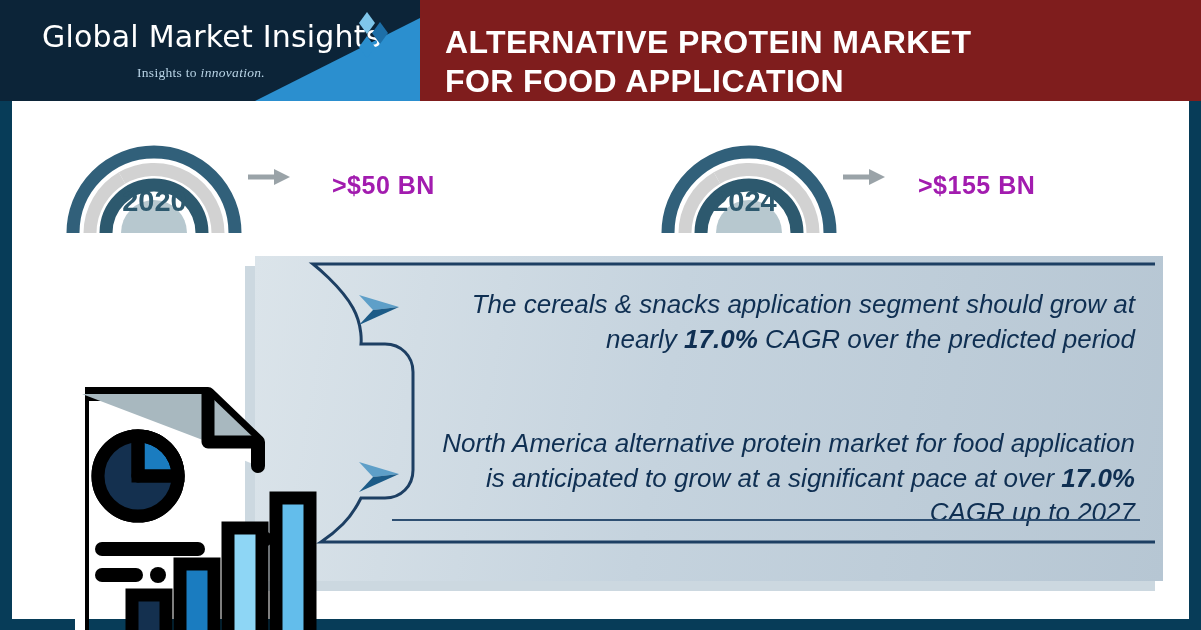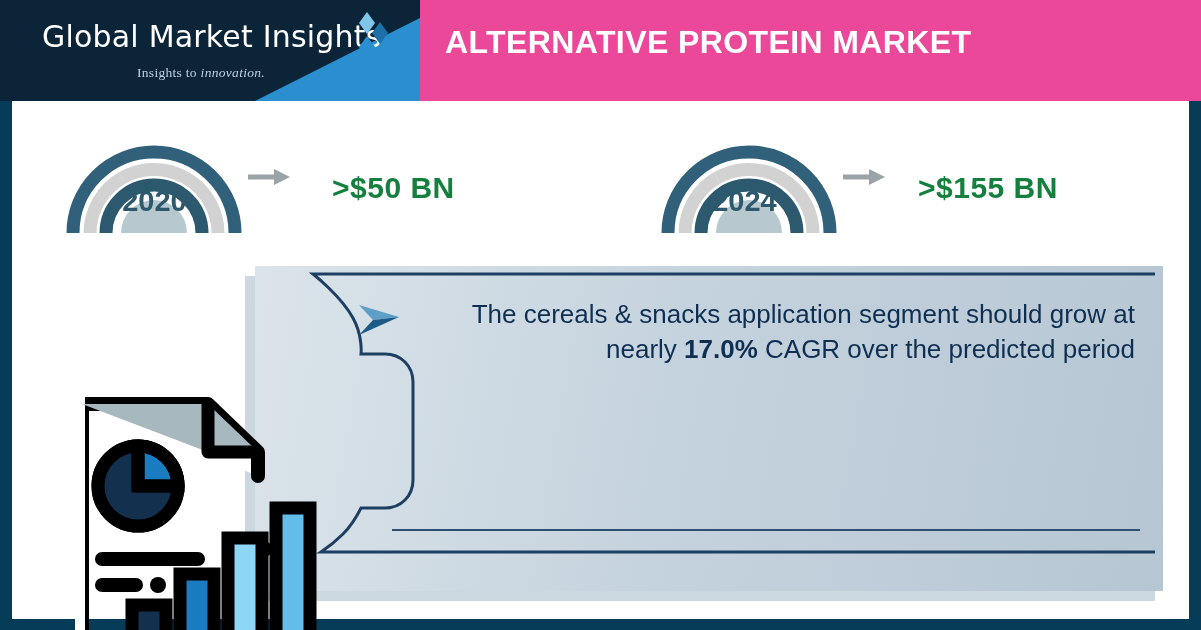--- a/index.html
+++ b/index.html
@@ -6,21 +6,21 @@
   html,body{margin:0;padding:0;}
   body{
     width:1201px;height:630px;
     background:#083a56;
     font-family:"Liberation Sans","DejaVu Sans",sans-serif;
     overflow:hidden;
   }
   .page{position:relative;width:1201px;height:630px;background:#073c58;}
 
   
-  .header{position:absolute;left:0;top:0;width:1201px;height:101px;overflow:hidden;background:#ec4899;}
+  .header{position:absolute;left:0;top:0;width:1201px;height:101px;overflow:hidden;background:#7f1d1d;}
   .header-left{position:absolute;left:0;top:0;width:420px;height:101px;background:#0c2438;overflow:hidden;}
   .header-wedge{position:absolute;left:0;bottom:0;width:420px;height:101px;}
   .logo-wrap{position:absolute;left:42px;top:22px;width:340px;height:62px;}
   .logo-main{font-size:30px;color:#ffffff;letter-spacing:.2px;line-height:1;font-weight:400;
              font-family:"DejaVu Sans",sans-serif;white-space:nowrap;}
   .logo-tag{margin-top:13px;text-align:center;font-family:"Liberation Serif","DejaVu Serif",serif;
             font-size:13.5px;color:#b9d4e6;letter-spacing:.3px;padding-right:22px;}
   .logo-tag i{font-style:italic;}
   .logo-diamonds{position:absolute;left:355px;top:12px;width:34px;height:56px;}
   .header-title{position:absolute;left:445px;top:23px;width:720px;
@@ -31,27 +31,27 @@
   .canvas{position:absolute;left:12px;top:101px;width:1177px;height:518px;background:#ffffff;}
 
   
   .gauge-row{position:absolute;left:0;top:0;width:1054px;height:150px;}
   .gauge-unit{position:absolute;top:8px;height:140px;}
   .gauge-unit.g1{left:50px;}
   .gauge-unit.g2{left:640px;}
   .gauge-svg{position:absolute;left:0;top:0;}
   .gauge-year{position:absolute;left:0;top:76px;width:185px;text-align:center;
      color:#2d596e;font-size:29px;font-weight:bold;font-family:"Liberation Sans",sans-serif;}
-  .gauge-value{position:absolute;top:62px;color:#15803d;font-size:30px;font-weight:bold;
+  .gauge-value{position:absolute;top:62px;color:#a21caf;font-size:25px;font-weight:bold;
      letter-spacing:.5px;white-space:nowrap;font-family:"Liberation Sans",sans-serif;}
   .gauge-unit.g1 .gauge-value{left:270px;}
   .gauge-unit.g2 .gauge-value{left:266px;}
 
   
-  .panel-zone{position:absolute;left:0;top:160px;width:965px;height:368px;}
+  .panel-zone{position:absolute;left:0;top:150px;width:965px;height:368px;font-style:italic;}
   .panel-shadow{position:absolute;left:233px;top:15px;width:910px;height:325px;background:#ccd8e0;}
   .panel-body{position:absolute;left:243px;top:5px;width:908px;height:325px;
      background:linear-gradient(100deg,#dbe4ea 0%,#c5d3de 45%,#b6c6d3 100%);}
   .panel-outline{position:absolute;left:243px;top:5px;width:908px;height:325px;}
   .doc-icon{position:absolute;left:48px;top:125px;width:280px;height:295px;}
 
   .bullets{position:absolute;left:345px;top:20px;width:790px;height:300px;}
   .bullet{position:relative;display:flex;align-items:flex-start;}
   .bullet.b1{height:123px;padding-top:16px;}
   .bullet.b2{height:160px;padding-top:16px;}
@@ -78,20 +78,21 @@
         <div class="logo-tag"><span>Insights to </span><i>innovation.</i></div>
       </div>
       <svg class="logo-diamonds" viewBox="0 0 34 56">
         <polygon points="12,0 20,11 12,22 4,11" fill="#7fc6ea"></polygon>
         <polygon points="25,10 33,21 25,32 17,21" fill="#1d6fa8"></polygon>
         <polygon points="12,24 20,35 12,46 4,35" fill="#2b8fcf"></polygon>
       </svg>
     </div>
     <div class="header-title">
       <div>ALTERNATIVE PROTEIN MARKET</div>
+      <div>FOR FOOD APPLICATION</div>
     </div>
   </div>
 
   <div class="canvas">
 
     <div class="gauge-row">
 
       <div class="gauge-unit g1">
         <svg class="gauge-svg" width="260" height="128" viewBox="0 0 260 128">
           <path d="M11 124 A 81 81 0 0 1 173 124" fill="none" stroke="#31607a" stroke-width="13"></path>
@@ -170,18 +171,27 @@
         <div class="bullet b1">
           <div class="bullet-mark">
             <svg width="44" height="34" viewBox="0 0 44 34">
               <polygon points="2,2 42,14 16,17" fill="#5e9fc8"></polygon>
               <polygon points="2,32 42,14 16,17" fill="#1c5b87"></polygon>
             </svg>
           </div>
           <div class="bullet-text"><span>The cereals &amp; snacks application segment should grow at nearly </span><b>17.0%</b><span> CAGR over the predicted period</span></div>
         </div>
 
+        <div class="bullet b2">
+          <div class="bullet-mark">
+            <svg width="44" height="34" viewBox="0 0 44 34">
+              <polygon points="2,2 42,14 16,17" fill="#5e9fc8"></polygon>
+              <polygon points="2,32 42,14 16,17" fill="#1c5b87"></polygon>
+            </svg>
+          </div>
+          <div class="bullet-text"><span>North America alternative protein market for food application is anticipated to grow at a significant pace at over </span><b>17.0%</b><span> CAGR up to 2027</span></div>
+        </div>
       </div>
 
       <div class="divider"></div>
     </div>
   </div>
 </div>
 
 </body></html>

